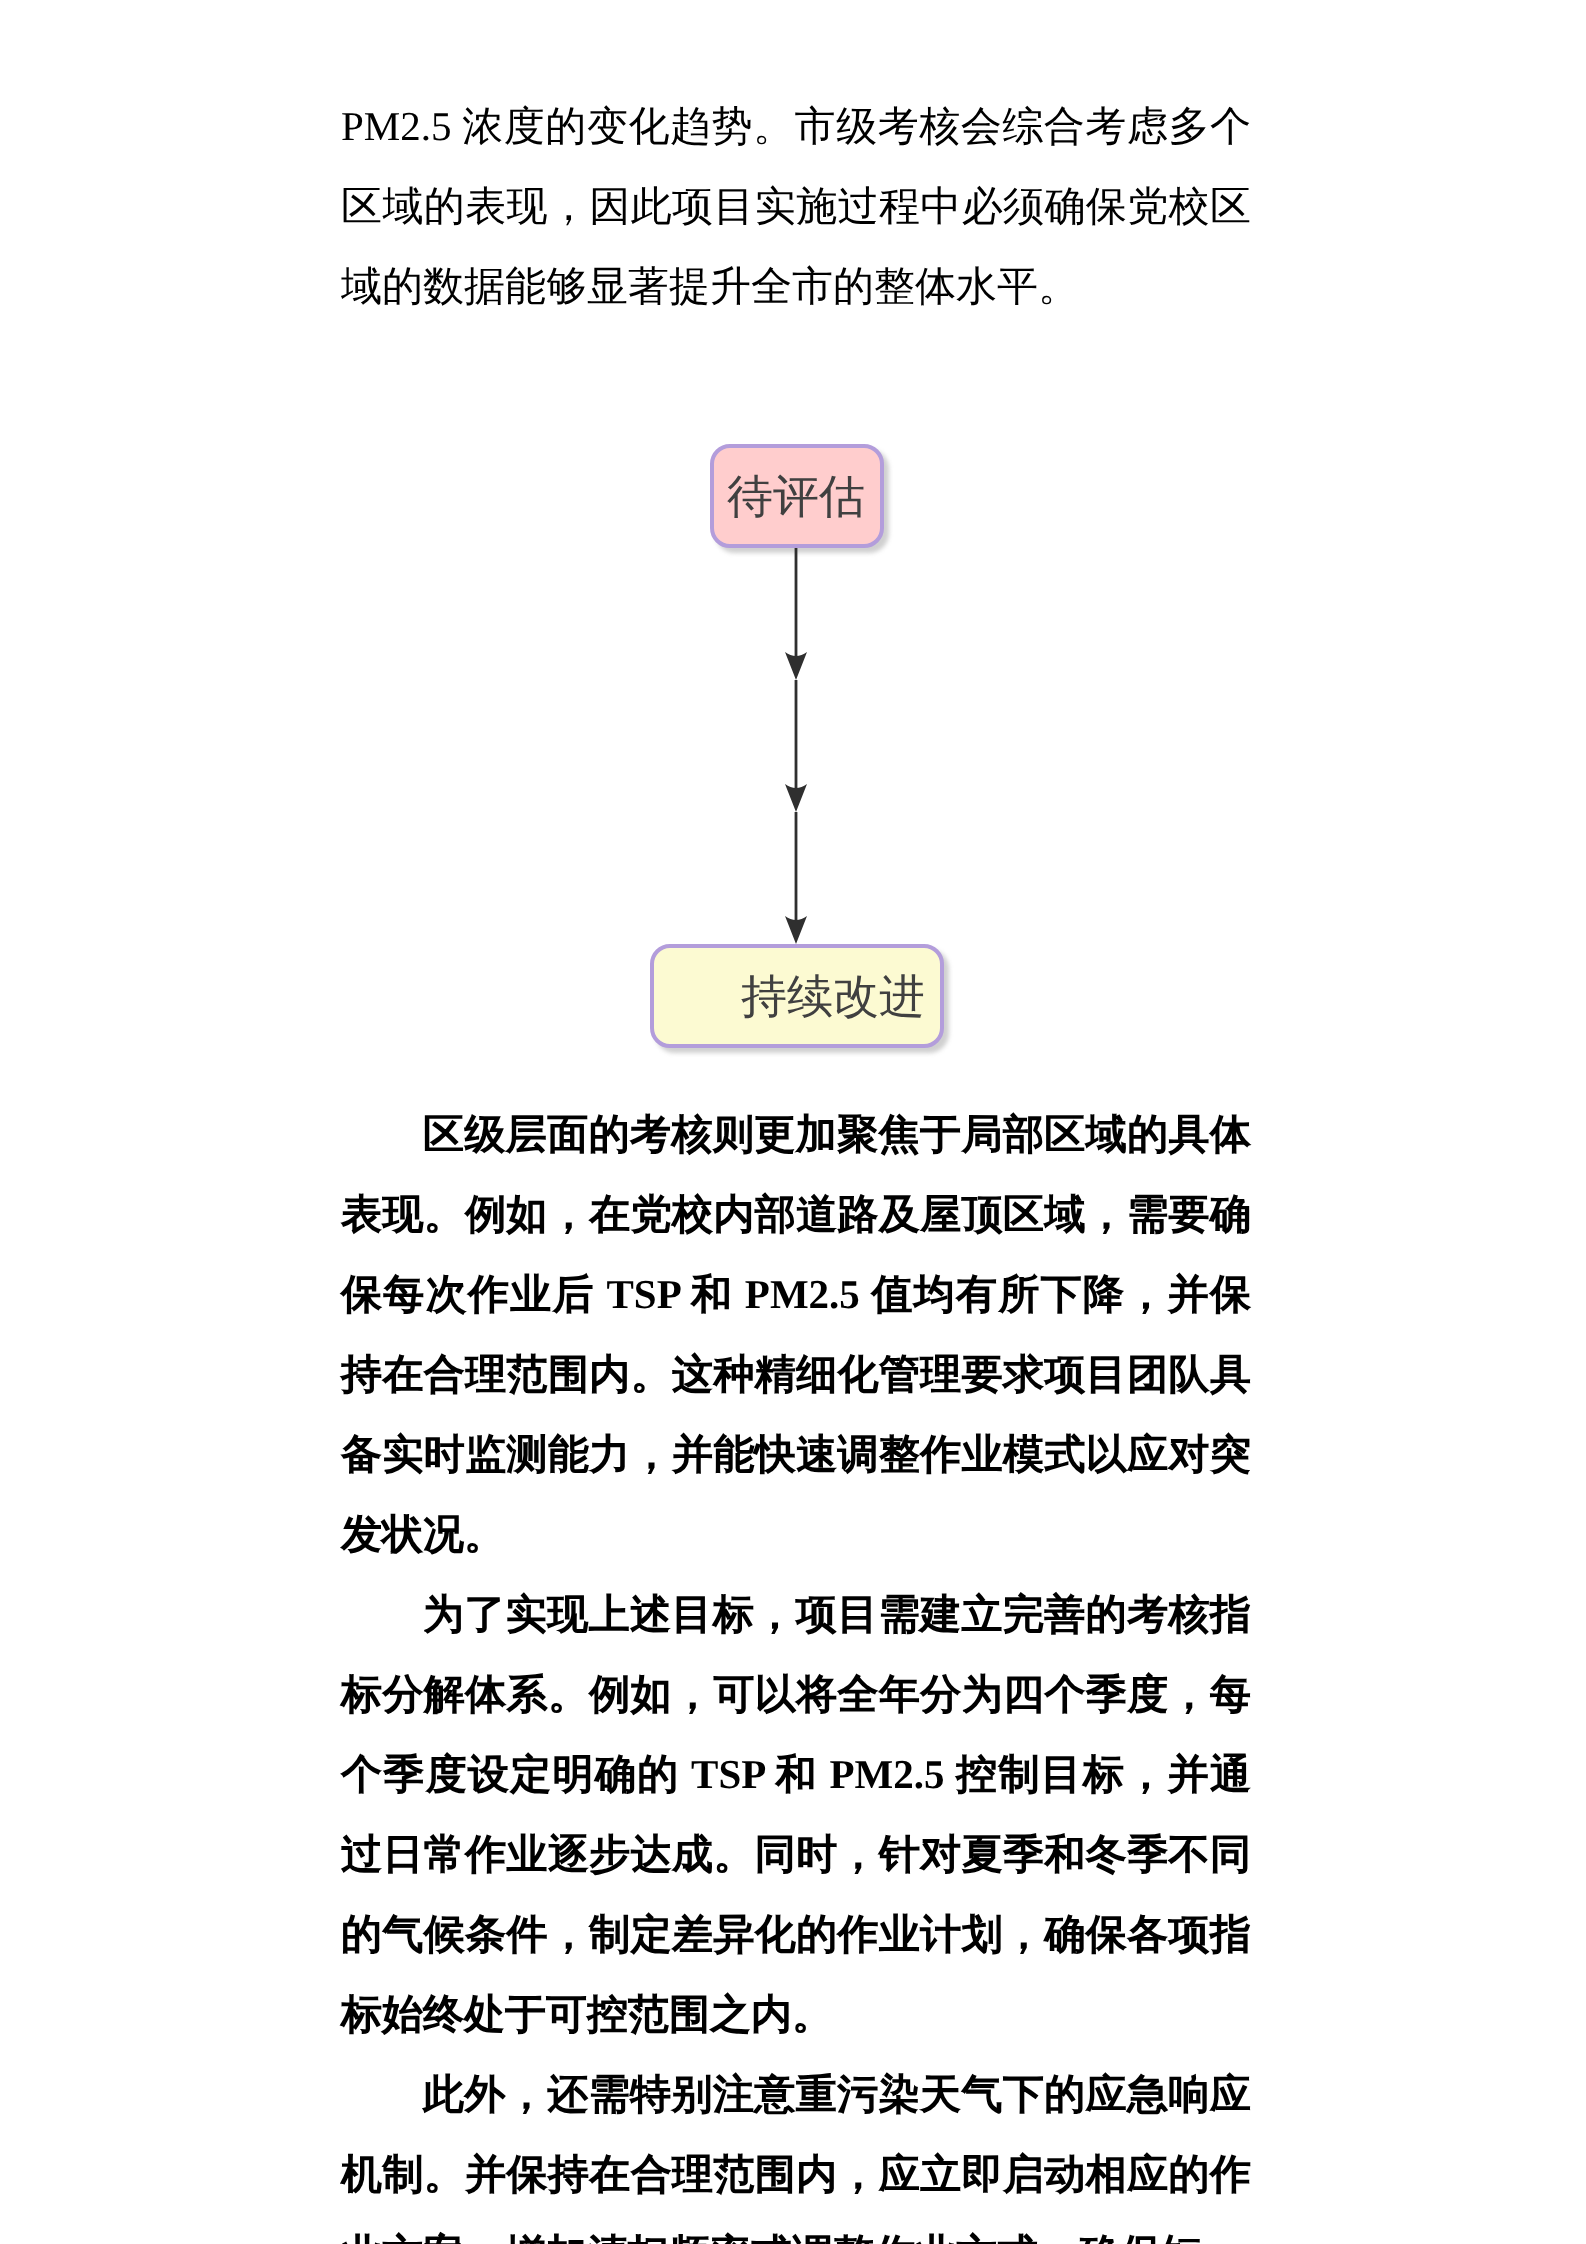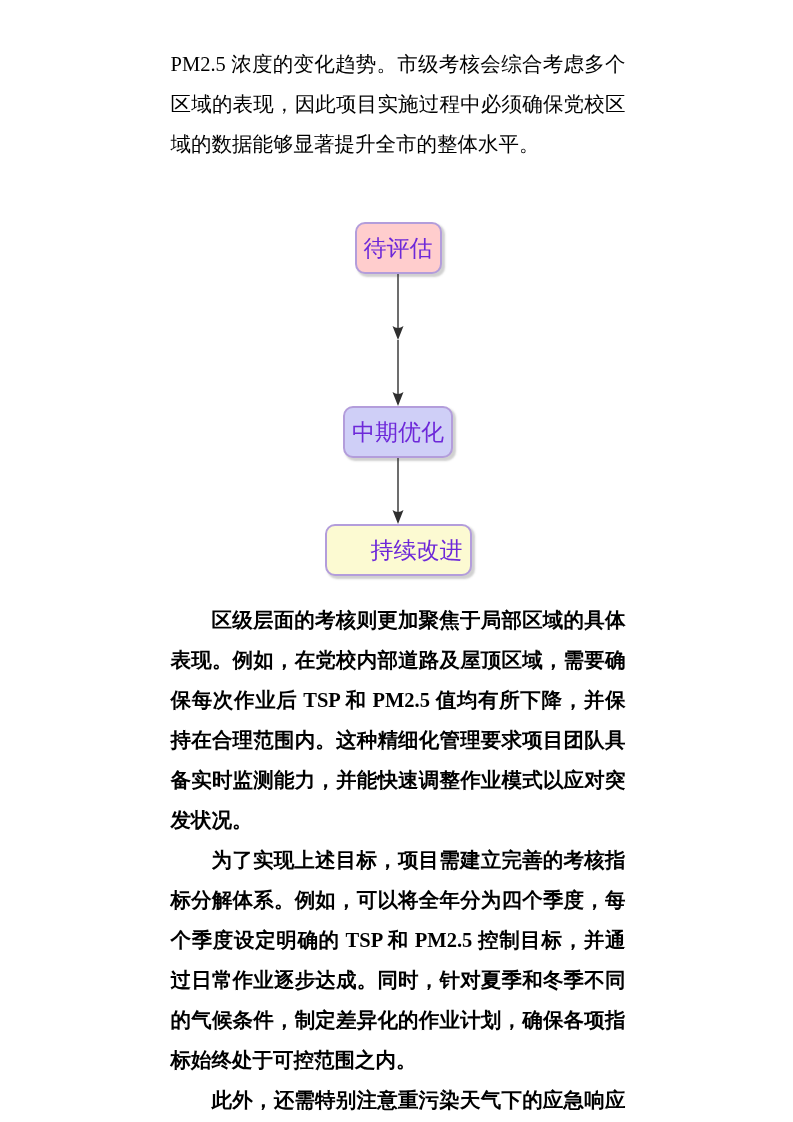--- a/index.html
+++ b/index.html
@@ -40,21 +40,21 @@
     box-sizing: border-box;
     height: 52px;
     display: flex;
     align-items: center;
     justify-content: center;
     padding: 0 7px;
     border: 2px solid #B39DDB;
     border-radius: 10px;
     font-family: Liberation Mono, monospace;
     font-size: 23px;
-    color: #6d28d9;
+    color: #404040;
     box-shadow: 2.5px 2.5px 2px rgba(150, 150, 150, 0.45);
   }
   .flow-arrow {
     display: block;
     color: #2f2f2f;
   }
 </style>
 </head>
 <body>
 
@@ -70,21 +70,20 @@
       <line x1="8" y1="0" x2="8" y2="55" stroke="currentColor" stroke-width="1.4"></line>
       <path d="M8 66 L2.5 52 Q8 56 13.5 52 Z" fill="currentColor"></path>
     </svg>
 
 
     <svg class="flow-arrow" width="16" height="66" viewBox="0 0 16 66" style="color: rgb(47, 47, 47);">
       <line x1="8" y1="0" x2="8" y2="55" stroke="currentColor" stroke-width="1.4"></line>
       <path d="M8 66 L2.5 52 Q8 56 13.5 52 Z" fill="currentColor"></path>
     </svg>
 
-    <div class="flow-node" style="background-color: rgb(207, 207, 247); border-color: rgb(179, 157, 219);">中期优化</div>
 
     <svg class="flow-arrow" width="16" height="66" viewBox="0 0 16 66" style="color: rgb(47, 47, 47);">
       <line x1="8" y1="0" x2="8" y2="55" stroke="currentColor" stroke-width="1.4"></line>
       <path d="M8 66 L2.5 52 Q8 56 13.5 52 Z" fill="currentColor"></path>
     </svg>
 
     <div class="flow-node" style="background-color: rgb(252, 250, 210); border-color: rgb(179, 157, 219); padding-left: 44px;">持续改进</div>
 
   </div>
 

